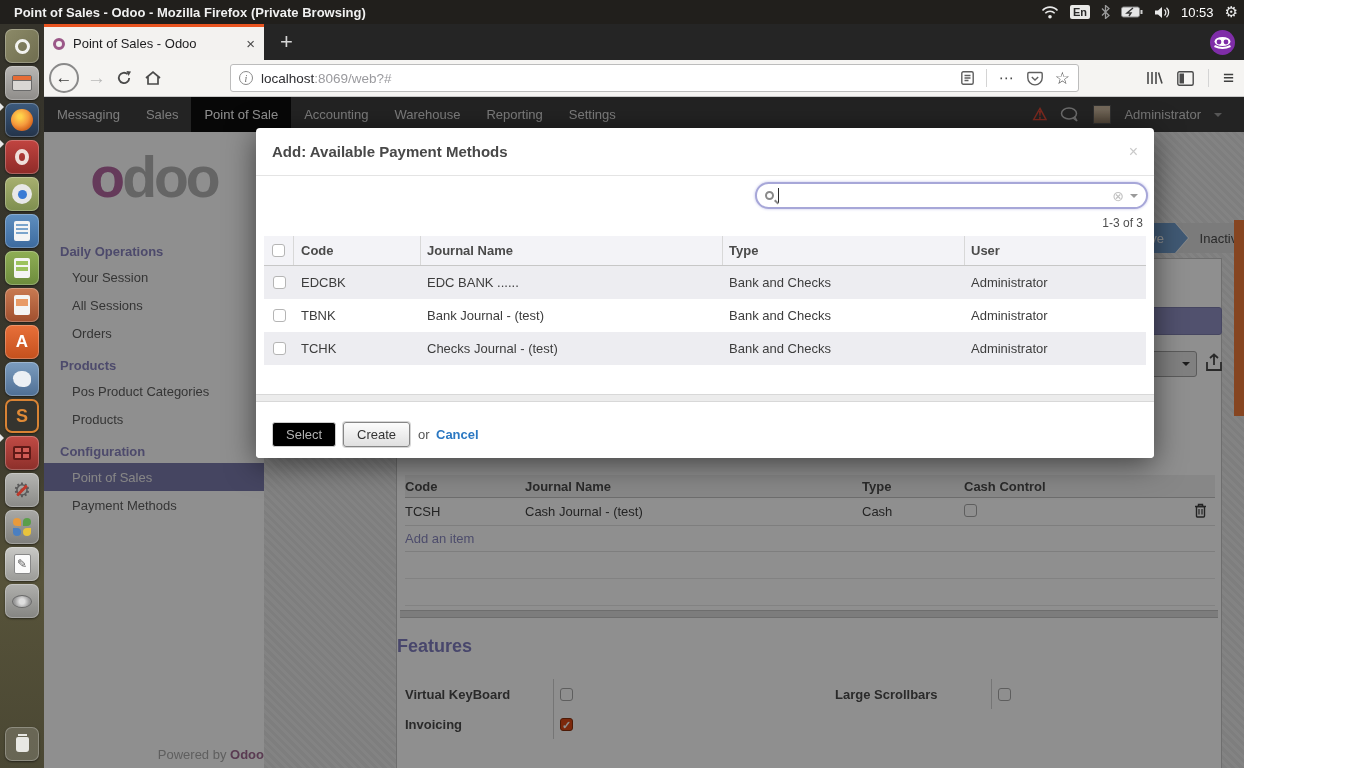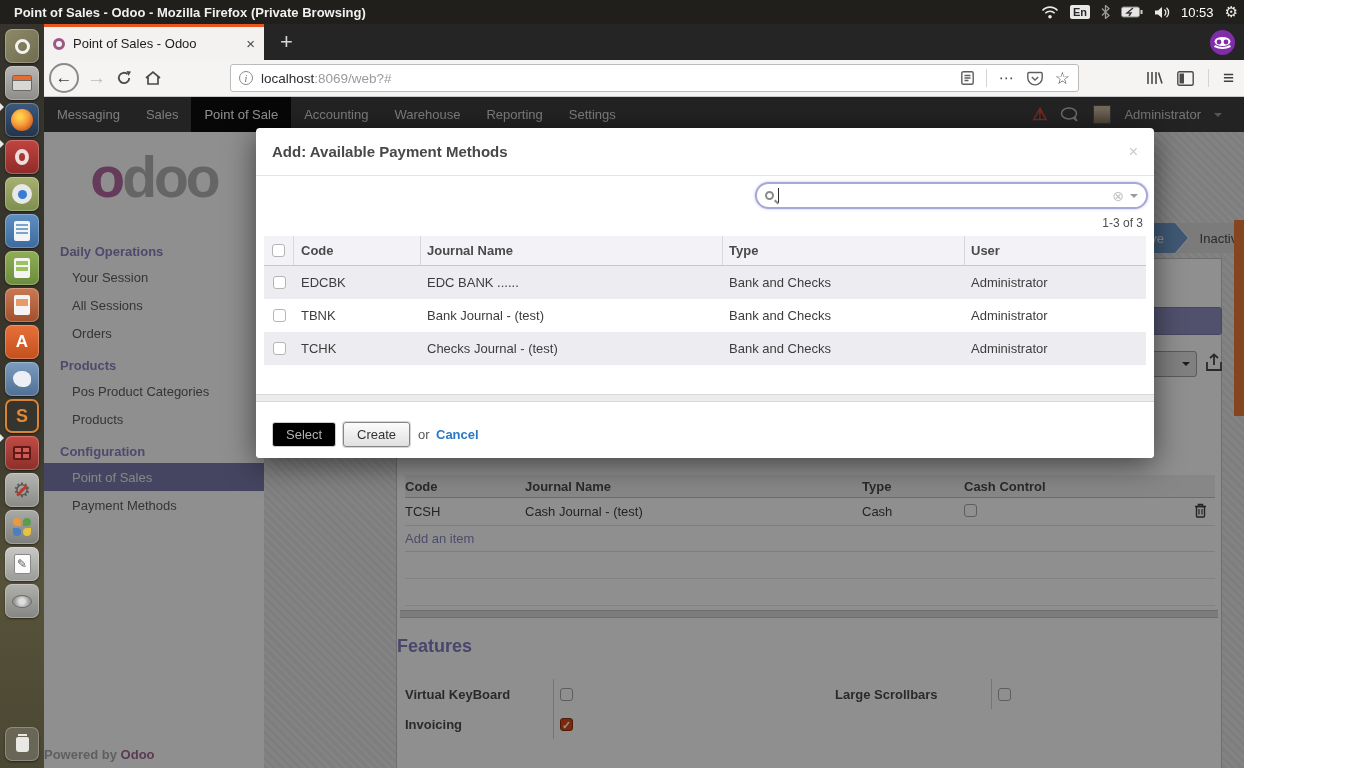--- a/index.html
+++ b/index.html
@@ -56,21 +56,21 @@
 .dcaret { width:0; height:0; border-left:4px solid transparent; border-right:4px solid transparent; border-top:4px solid #9a9a9a; }
 
 
 .obody { position:absolute; top:35px; left:0; right:0; bottom:0; }
 .osidebar { position:absolute; left:0; top:0; width:220px; bottom:0; background:#ffffff; }
 .ologo { padding-top:14px; height:101px; text-align:center; font-size:57px; font-weight:bold; letter-spacing:-3px; color:#b4b4b4; line-height:1.1; }
 .ologo .o1 { color:#b468a1; }
 .sec-title { padding:11px 16px 4px; color:#8a85c0; font-weight:bold; font-size:13px; }
 .sitem { padding:6.5px 0 6.5px 28px; font-size:13px; color:#5f5f5f; }
 .sitem.sel { background:#7c7bad; color:#efefef; }
-.powered { position:absolute; bottom:6px; width:100%; text-align:left; font-size:13px; color:#aaa;font-weight:bold; }
+.powered { position:absolute; bottom:6px; width:100%; text-align:right; font-size:13px; color:#aaa; }
 .powered b { color:#a06a92; }
 
 
 .omain { position:absolute; left:220px; top:0; right:0; bottom:0; background-color:#e9e9e9; background-image:repeating-linear-gradient(45deg, rgba(0,0,0,0.04) 0 3px, transparent 3px 6px); }
 .vswitch { position:absolute; left:1042px; top:54px; width:44px; height:28px; border:1px solid #3c3c3c; border-radius:4px; display:flex; overflow:hidden; }
 .vs-list { width:21px; background:#dcdcdc; display:flex; flex-direction:column; justify-content:center; align-items:center; gap:2px; }
 .vs-list i { width:11px; height:2px; background:#3a3a3a; }
 .vs-form { flex:1; background:#3f3f3f; display:flex; align-items:center; justify-content:center; }
 .vs-form i { width:9px; height:14px; border:2px solid #ededed; border-radius:2px; }
 .statusband { position:absolute; left:800px; top:91px; width:292px; height:30px; background:#f6f6f6; }

